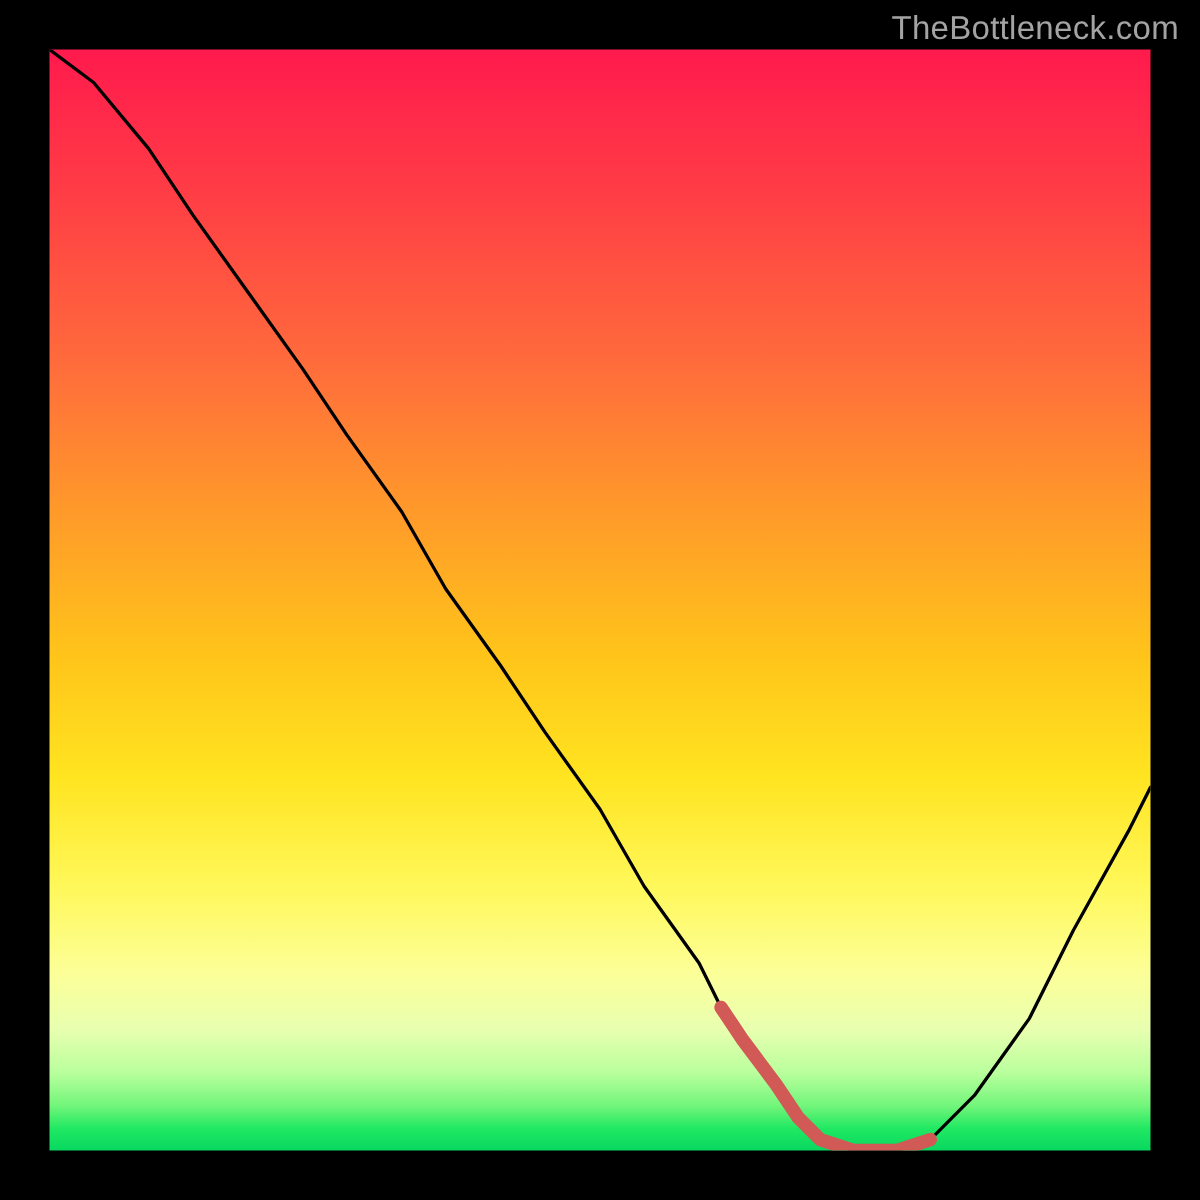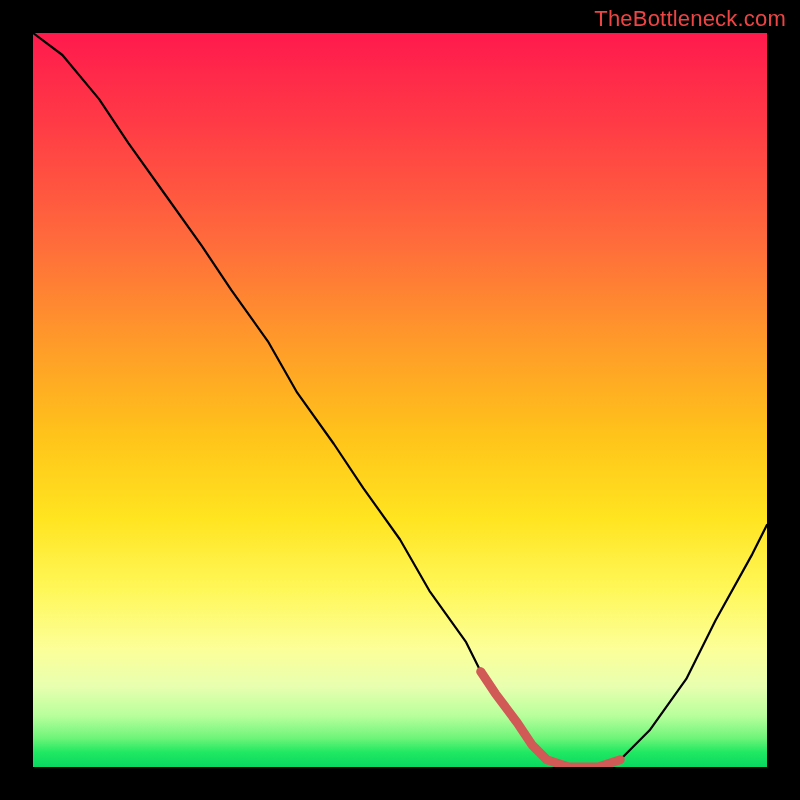--- a/index.html
+++ b/index.html
@@ -38,21 +38,21 @@
       #b8ff9c 93%,
       #70f57a 96%,
       #20e862 98%,
       #08d860 100%
     );
   }
   .watermark {
     position: absolute;
     top: 6px;
     right: 14px;
-    color: #ef4444;
+    color: #a3a3a3;
     font-size: 22px;
     font-weight: 500;
     letter-spacing: 0.2px;
   }
   svg.curve {
     position: absolute;
     left: 0;
     top: 0;
     width: 734px;
     height: 734px;

